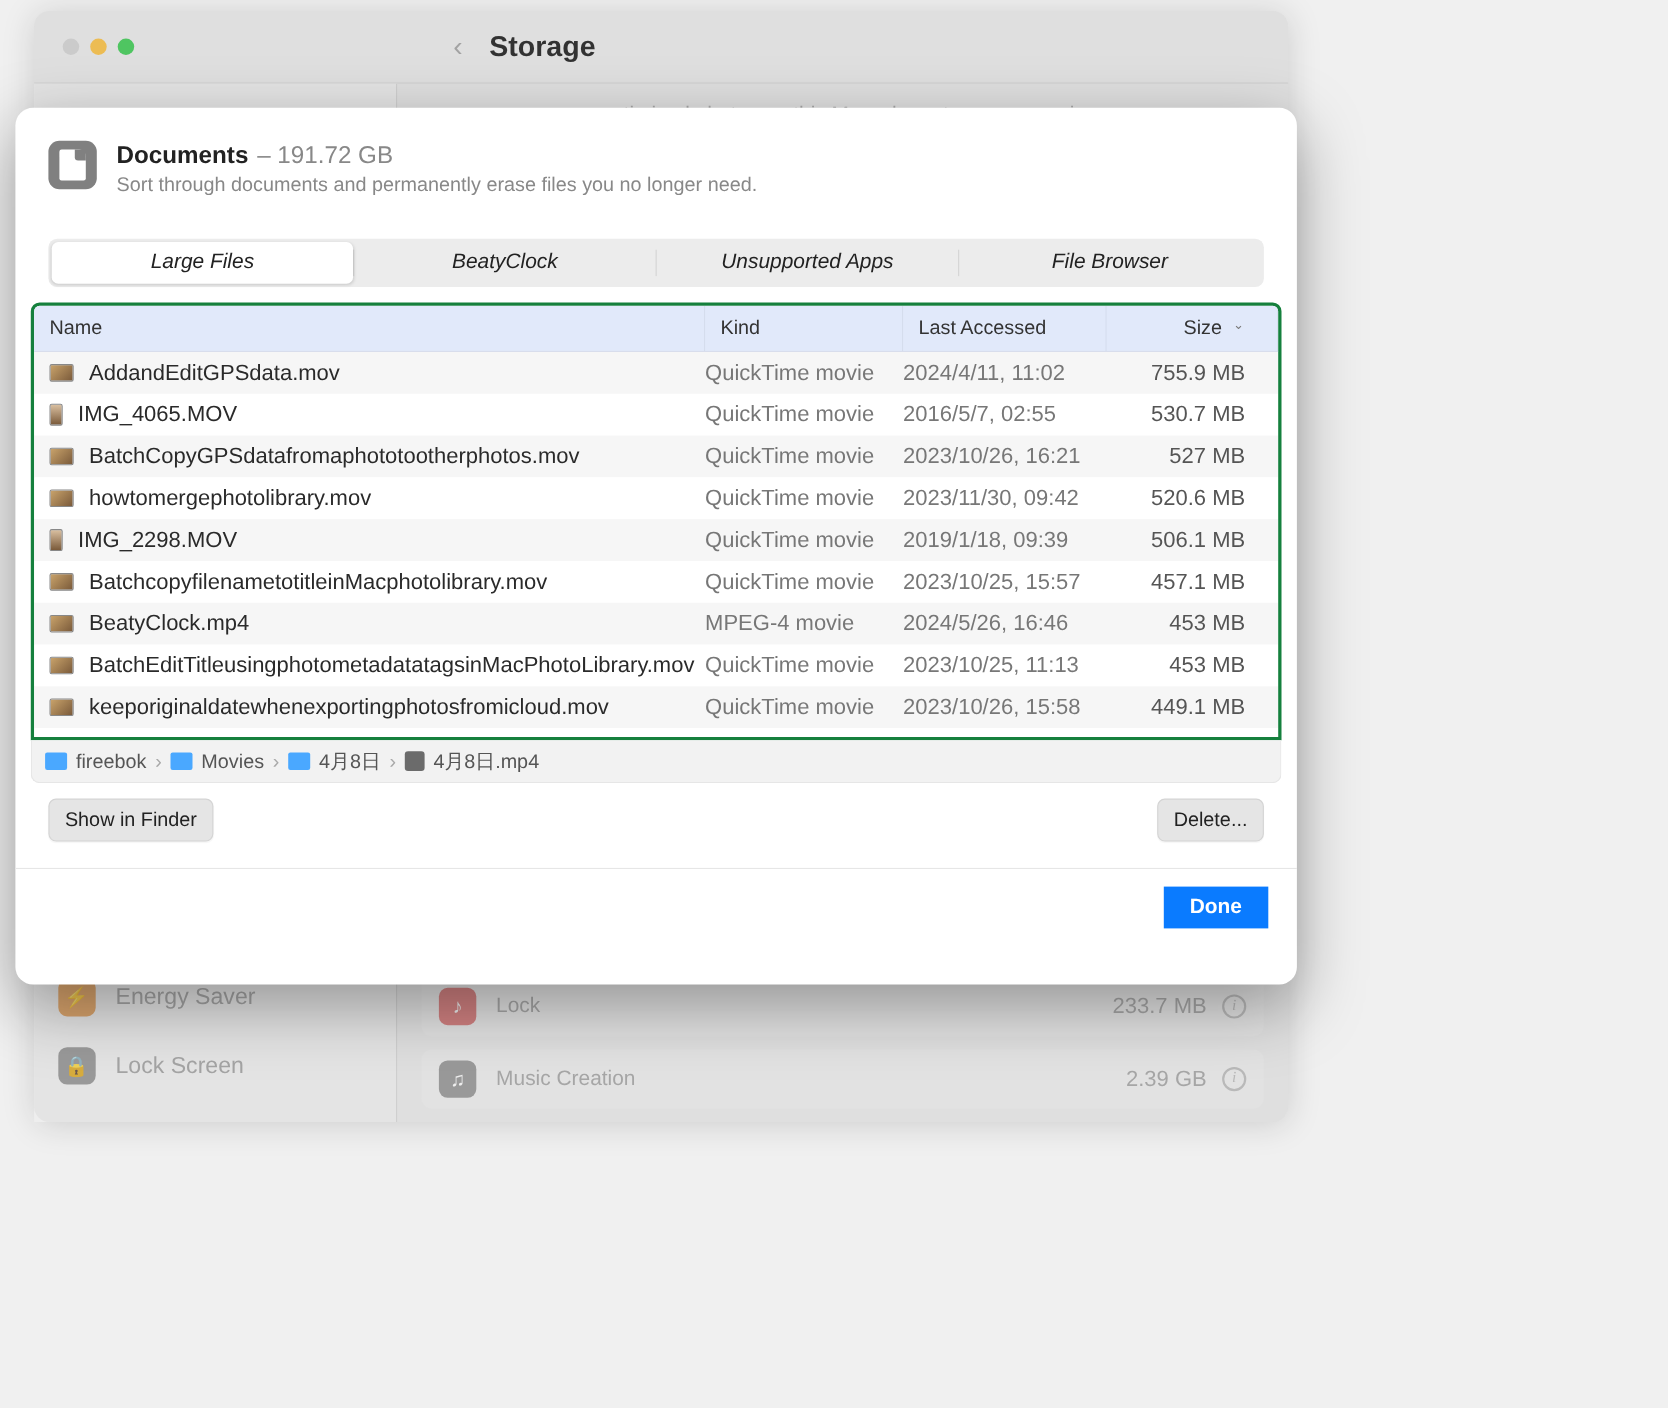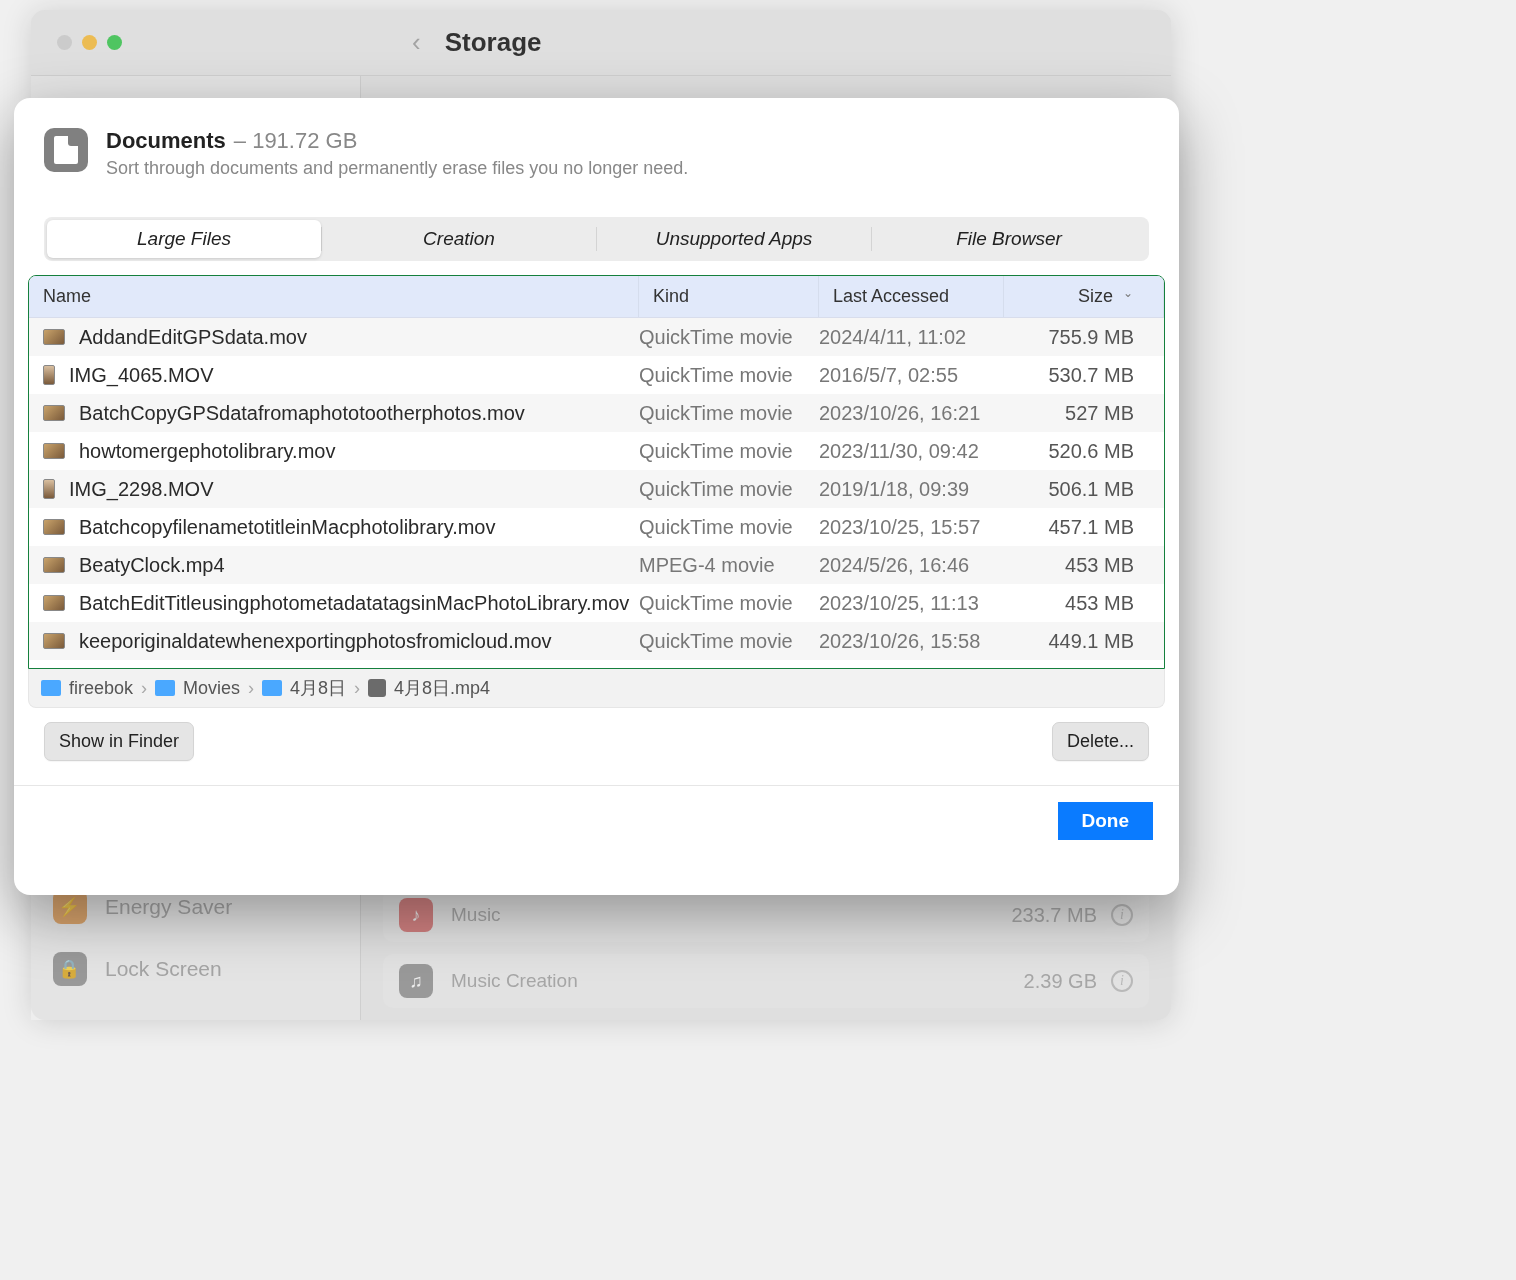--- a/index.html
+++ b/index.html
@@ -38,21 +38,21 @@
     .m-title { font-size:22px; font-weight:700; color:#222; }
     .m-size { font-size:22px; color:#888; }
     .m-sub { font-size:18px; color:#888; margin-top:4px; }
 
     .tabs-wrap { padding:0 30px; margin-top:28px;font-style:italic; }
     .seg { display:flex; background:#ececec; border-radius:8px; padding:3px; }
     .seg-item { flex:1; text-align:center; font-size:19px; color:#222; padding:8px 0; cursor:pointer; position:relative; }
     .seg-item.active { background:#fff; border-radius:6px; box-shadow:0 1px 3px rgba(0,0,0,.15); font-weight:500; }
     .seg-div { width:1px; background:#d4d4d4; margin:7px 0; }
 
-    .table { margin:14px 14px 0 14px; border:1px solid #15803d; border-radius:8px 8px 0 0; overflow:hidden; }
+    .table { margin:14px 14px 0 14px; border:3px solid #15803d; border-radius:8px 8px 0 0; overflow:hidden; }
     .thead { display:flex; background:#e1e9fa; border-bottom:1px solid #d8ddec; font-size:18px; color:#333; }
     .th { padding:10px 14px; border-right:1px solid rgba(0,0,0,.05); }
     .th.name { width:610px; } .th.kind { width:180px; } .th.last { width:185px; } .th.size { flex:1; text-align:right; padding-right:30px; display:flex; justify-content:flex-end; align-items:flex-start; gap:10px; }
     .chev { font-size:12px; color:#7a7a7a; }
     .tbody { max-height:350px; overflow:hidden; }
     .tr { display:flex; align-items:center; font-size:20px; color:#2a2a2a; height:38px; }
     .tr:nth-child(odd){ background:#f6f6f6; }
     .tr:nth-child(even){ background:#ffffff; }
     .td.name { width:610px; padding-left:14px; display:flex; align-items:center; gap:14px; white-space:nowrap; overflow:hidden; }
     .td.kind { width:180px; color:#777; white-space:nowrap; }
@@ -100,21 +100,21 @@
           <span class="bg-icon gray">🔒</span>
           <span>Lock Screen</span>
         </div>
       </div>
       <div class="bg-main">
         <div style="text-align:center">optimized photos on this Mac when storage space is</div>
         <div style="height:760px"></div>
         <div class="bg-row">
           <div class="left">
             <span class="bg-icon red">♪</span>
-            <span>Music</span>
+            <span>Lock</span>
           </div>
           <div style="display:flex;align-items:center;gap:14px">
             <span class="size">233.7 MB</span>
             <span class="bg-info">i</span>
           </div>
         </div>
         <div class="bg-row">
           <div class="left">
             <span class="bg-icon gray">♫</span>
             <span>Music Creation</span>
@@ -140,21 +140,21 @@
           <span class="m-size">– 191.72 GB</span>
         </div>
         <div class="m-sub">Sort through documents and permanently erase files you no longer need.</div>
       </div>
     </div>
 
     <div class="tabs-wrap">
       <div class="seg">
         <div class="seg-item active">Large Files</div>
         <div class="seg-div"></div>
-        <div class="seg-item">Creation</div>
+        <div class="seg-item">BeatyClock</div>
         <div class="seg-div"></div>
         <div class="seg-item">Unsupported Apps</div>
         <div class="seg-div"></div>
         <div class="seg-item">File Browser</div>
       </div>
     </div>
 
     <div class="table">
       <div class="thead">
         <div class="th name">Name</div>

